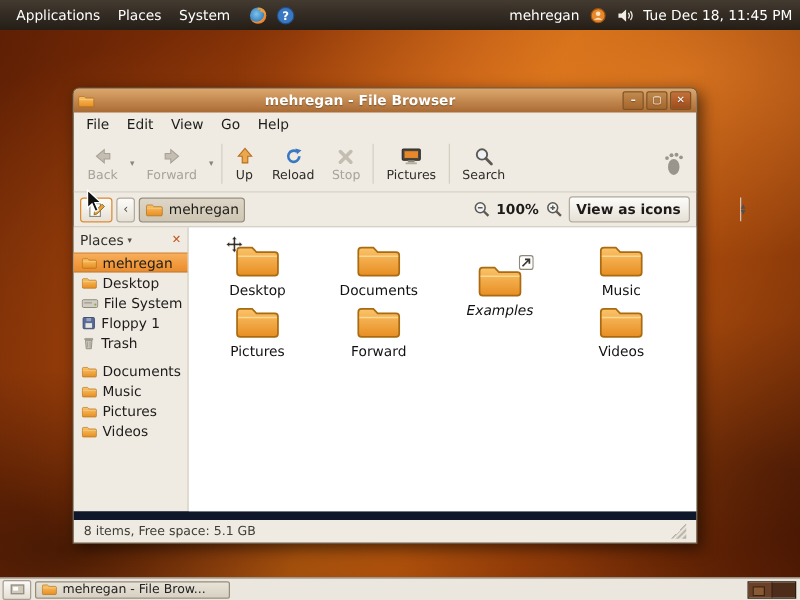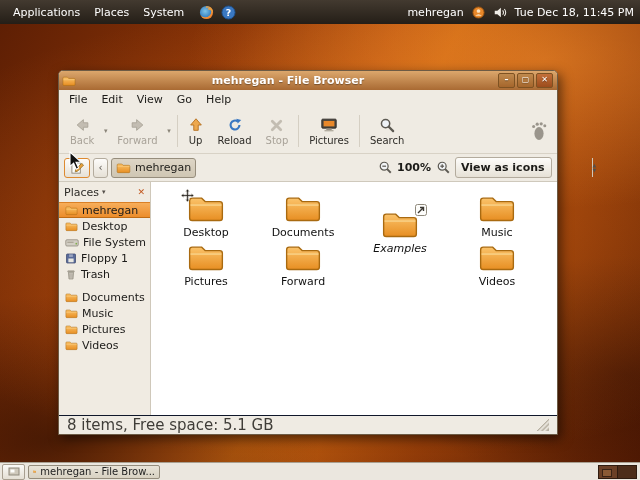--- a/index.html
+++ b/index.html
@@ -72,30 +72,30 @@
   .sb-close{margin-left:auto;color:#c2571f;font-size:9px;font-weight:bold;}
   .sb-item{height:16px;display:flex;align-items:center;gap:4px;padding:0 4px 0 6px;color:#1c1b19;}
   .sb-item.selected{background:linear-gradient(#f7ae5b,#ec8d2b);
     border-top:1px solid #da8026;border-bottom:1px solid #c06c14;height:14px;}
   .sb-sep{height:7px;}
   .content{flex:1;background:#fff;position:relative;}
   .ficon{position:absolute;width:86px;display:flex;flex-direction:column;align-items:center;
     gap:2px;font-size:11px;color:#111;text-align:center;}
   .femblem{position:absolute;}
   
-  .statusbar{height:18px;border-top:1px solid #0f172a;display:flex;align-items:center;
-    padding:0 8px;font-size:15px;color:#3f3d38;}
+  .statusbar{height:18px;border-top:7px solid #0f172a;display:flex;align-items:center;
+    padding:0 8px;font-size:10px;color:#3f3d38;}
   .grip{margin-left:auto;width:12px;height:12px;
     background:linear-gradient(135deg,transparent 50%,#b8b1a3 50%,#efebe3 60%,#b8b1a3 70%,#efebe3 80%,#b8b1a3 90%);}
   
   .taskbar{position:absolute;left:0;right:0;bottom:0;height:18px;background:#ebe7df;
     border-top:1px solid #a89f90;display:flex;align-items:center;padding:0 2px;gap:3px;box-sizing:border-box;}
   .sd-btn{width:21px;height:14px;border:1px solid #a89f90;border-radius:2px;
     background:linear-gradient(#fbfaf7,#e4dfd4);display:flex;align-items:center;justify-content:center;}
-  .task-btn{width:132px;height:14px;border:1px solid #948c7c;border-radius:2px;
+  .task-btn{width:156px;height:14px;border:1px solid #948c7c;border-radius:2px;
     background:linear-gradient(#e8e3d8,#d8d1c2);display:flex;align-items:center;gap:4px;
     padding:0 4px;font-size:10px;color:#222;box-sizing:border-box;white-space:nowrap;overflow:hidden;}
   .pager{margin-left:auto;display:flex;border:1px solid #2f1c10;margin-right:1px;}
   .ws{width:18px;height:12px;background:#64querelle;}
   .ws1{background:#6b4026;position:relative;}
   .ws1::after{content:"";position:absolute;left:3px;top:3px;width:8px;height:6px;
     background:#8a5a35;border:1px solid #3a2315;}
   .ws2{background:#4d2d1a;border-left:1px solid #2f1c10;}
   
   .cursor{position:absolute;left:69px;top:127px;z-index:99;pointer-events:none;}

